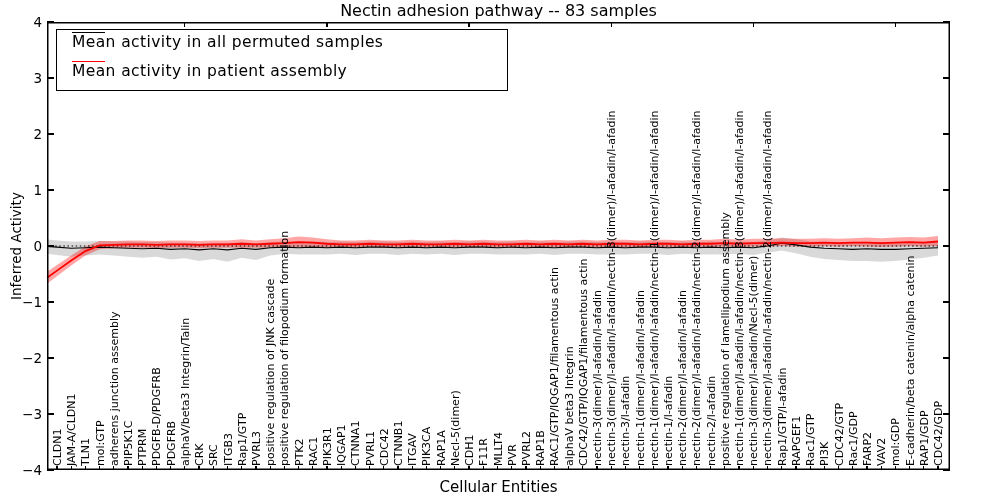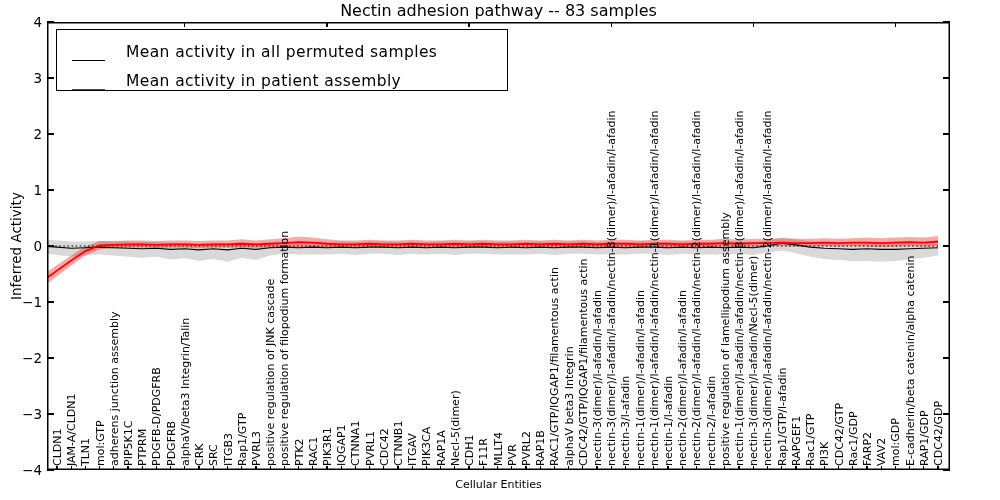--- a/index.html
+++ b/index.html
@@ -1,29 +1,29 @@
 <!DOCTYPE html>
 <html><head>
 <meta charset="utf-8">
 <style>
   html,body{margin:0;padding:0;background:#fff;}
   .figure{position:relative;width:1000px;height:500px;background:#fff;overflow:hidden;
           font-family:"DejaVu Sans","Liberation Sans",sans-serif;color:#000;}
   .figure svg{position:absolute;left:0;top:0;}
   .title{position:absolute;left:47px;top:1px;width:903px;text-align:center;font-size:16px;}
-  .xaxis-title{position:absolute;left:47px;top:478px;width:903px;text-align:center;font-size:11px;}
+  .xaxis-title{position:absolute;left:47px;top:478px;width:903px;text-align:center;font-size:15px;}
   .yaxis-title{position:absolute;left:-44px;top:238px;width:120px;text-align:center;font-size:13.5px;
                transform:rotate(-90deg);transform-origin:50% 50%;}
   .ytick{position:absolute;left:4px;width:38px;text-align:right;font-size:13.5px;line-height:18px;}
   .xlabels{position:absolute;left:47px;top:22px;width:903px;height:446px;overflow:hidden;z-index:3;}
   .xlab{position:absolute;top:444px;white-space:nowrap;font-size:11px;line-height:11.5px;
         transform:rotate(-90deg);transform-origin:0 0;}
   .legend{position:absolute;left:56px;top:29px;width:452px;height:62px;background:#fff;
           border:1.6px solid #000;z-index:5;box-sizing:border-box;}
-  .legend-row{display:flex;align-items:flex-end;height:29px;padding-left:15px;}
+  .legend-row{display:flex;align-items:flex-start;height:29px;padding-left:15px;flex-direction:column;}
   .legend-swatch{display:inline-block;width:33px;height:0;border-top-style:solid;border-top-width:1.8px;
                  margin-right:21px;flex:0 0 auto;}
   .legend-label{font-size:15.5px;letter-spacing:0.4px;white-space:nowrap;}
 </style>
 </head>
 <body>
 
 <div class="figure">
   <svg id="chart-svg" width="1000" height="500">
       <rect x="47" y="22" width="903" height="448" fill="#ffffff"></rect>

